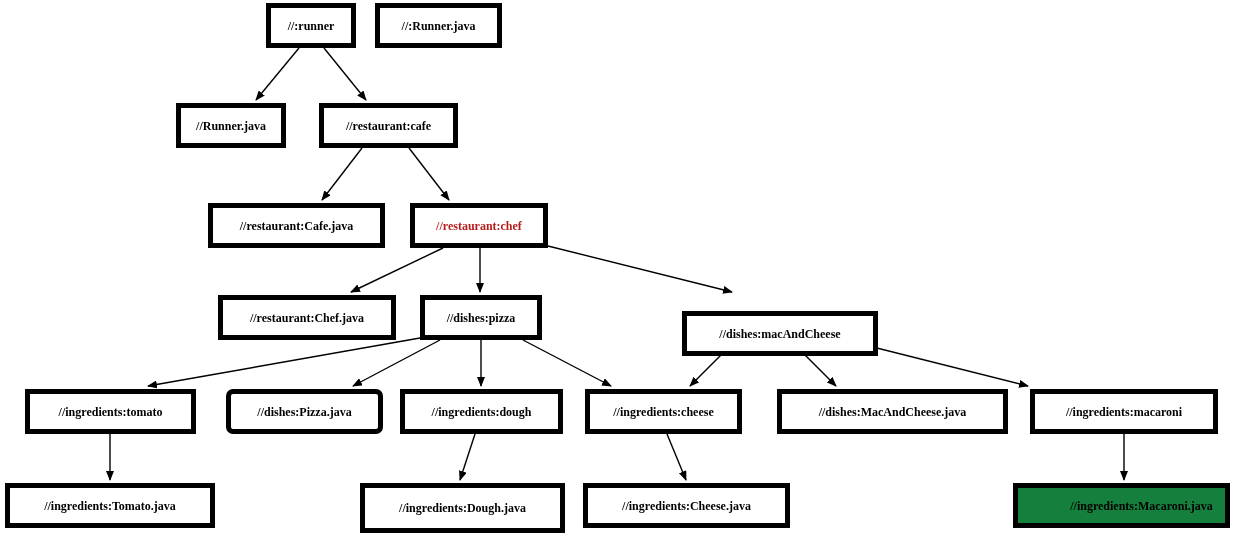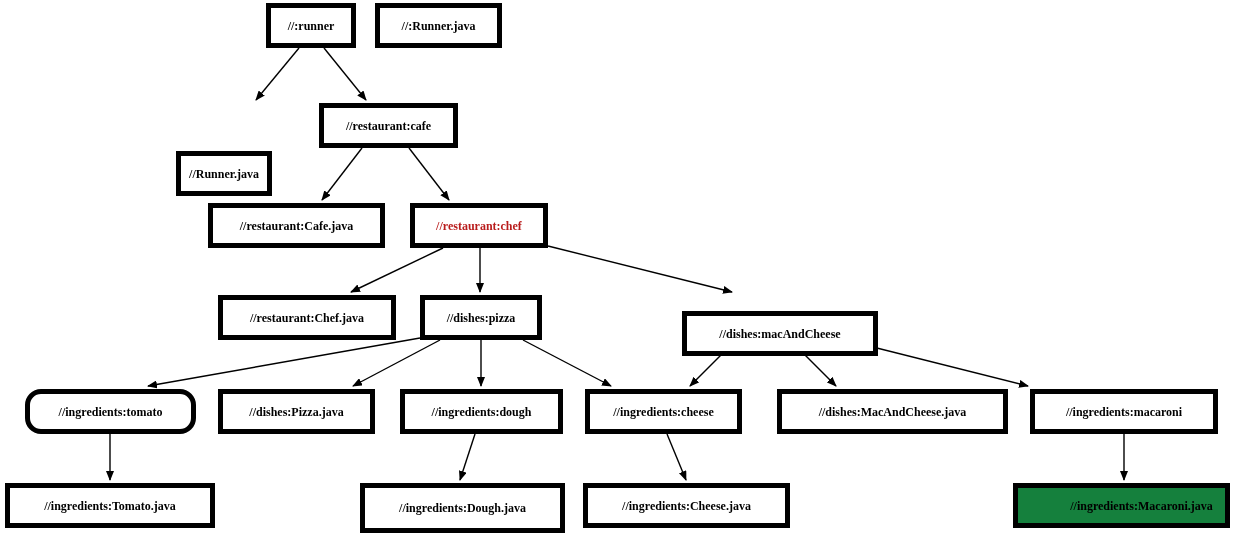--- a/index.html
+++ b/index.html
@@ -84,45 +84,45 @@
       </g>
   </svg>
 
   <div id="node-layer">
       <div class="graph-node" style="left: 266px; top: 3px; width: 90px; height: 45px; border-color: rgb(0, 0, 0); background: rgb(255, 255, 255); color: rgb(0, 0, 0);">
         <span class="node-label">//:runner</span>
       </div>
       <div class="graph-node" style="left: 375px; top: 3px; width: 127px; height: 45px; border-color: rgb(0, 0, 0); background: rgb(255, 255, 255); color: rgb(0, 0, 0);">
         <span class="node-label">//:Runner.java</span>
       </div>
-      <div class="graph-node" style="left: 176px; top: 103px; width: 96px; height: 45px; border-color: rgb(0, 0, 0); background: rgb(255, 255, 255); color: rgb(0, 0, 0); margin-top: 48px;">
+      <div class="graph-node" style="left: 176px; top: 103px; width: 110px; height: 45px; border-color: rgb(0, 0, 0); background: rgb(255, 255, 255); color: rgb(0, 0, 0);">
         <span class="node-label">//Runner.java</span>
       </div>
       <div class="graph-node" style="left: 319px; top: 103px; width: 139px; height: 45px; border-color: rgb(0, 0, 0); background: rgb(255, 255, 255); color: rgb(0, 0, 0);">
         <span class="node-label">//restaurant:cafe</span>
       </div>
       <div class="graph-node" style="left: 208px; top: 203px; width: 177px; height: 45px; border-color: rgb(0, 0, 0); background: rgb(255, 255, 255); color: rgb(0, 0, 0);">
         <span class="node-label">//restaurant:Cafe.java</span>
       </div>
       <div class="graph-node" style="left: 410px; top: 203px; width: 138px; height: 45px; border-color: rgb(0, 0, 0); background: rgb(255, 255, 255); color: #b91c1c;">
         <span class="node-label">//restaurant:chef</span>
       </div>
       <div class="graph-node" style="left: 218px; top: 295px; width: 178px; height: 45px; border-color: rgb(0, 0, 0); background: rgb(255, 255, 255); color: rgb(0, 0, 0);">
         <span class="node-label">//restaurant:Chef.java</span>
       </div>
       <div class="graph-node" style="left: 420px; top: 295px; width: 122px; height: 45px; border-color: rgb(0, 0, 0); background: rgb(255, 255, 255); color: rgb(0, 0, 0);">
         <span class="node-label">//dishes:pizza</span>
       </div>
       <div class="graph-node" style="left: 682px; top: 295px; width: 196px; height: 45px; border-color: rgb(0, 0, 0); background: rgb(255, 255, 255); color: rgb(0, 0, 0); margin-top: 16px;">
         <span class="node-label">//dishes:macAndCheese</span>
       </div>
-      <div class="graph-node" style="left: 25px; top: 389px; width: 171px; height: 45px; border-color: rgb(0, 0, 0); background: rgb(255, 255, 255); color: rgb(0, 0, 0); border-radius: 16px;">
+      <div class="graph-node" style="left: 25px; top: 389px; width: 171px; height: 45px; border-color: rgb(0, 0, 0); background: rgb(255, 255, 255); color: rgb(0, 0, 0);">
         <span class="node-label">//ingredients:tomato</span>
       </div>
-      <div class="graph-node" style="left: 218px; top: 389px; width: 157px; height: 45px; border-color: rgb(0, 0, 0); background: rgb(255, 255, 255); color: rgb(0, 0, 0);">
+      <div class="graph-node" style="left: 226px; top: 389px; width: 157px; height: 45px; border-color: rgb(0, 0, 0); background: rgb(255, 255, 255); color: rgb(0, 0, 0); border-radius: 7px;">
         <span class="node-label">//dishes:Pizza.java</span>
       </div>
       <div class="graph-node" style="left: 400px; top: 389px; width: 163px; height: 45px; border-color: rgb(0, 0, 0); background: rgb(255, 255, 255); color: rgb(0, 0, 0);">
         <span class="node-label">//ingredients:dough</span>
       </div>
       <div class="graph-node" style="left: 585px; top: 389px; width: 157px; height: 45px; border-color: rgb(0, 0, 0); background: rgb(255, 255, 255); color: rgb(0, 0, 0);">
         <span class="node-label">//ingredients:cheese</span>
       </div>
       <div class="graph-node" style="left: 777px; top: 389px; width: 231px; height: 45px; border-color: rgb(0, 0, 0); background: rgb(255, 255, 255); color: rgb(0, 0, 0);">
         <span class="node-label">//dishes:MacAndCheese.java</span>

